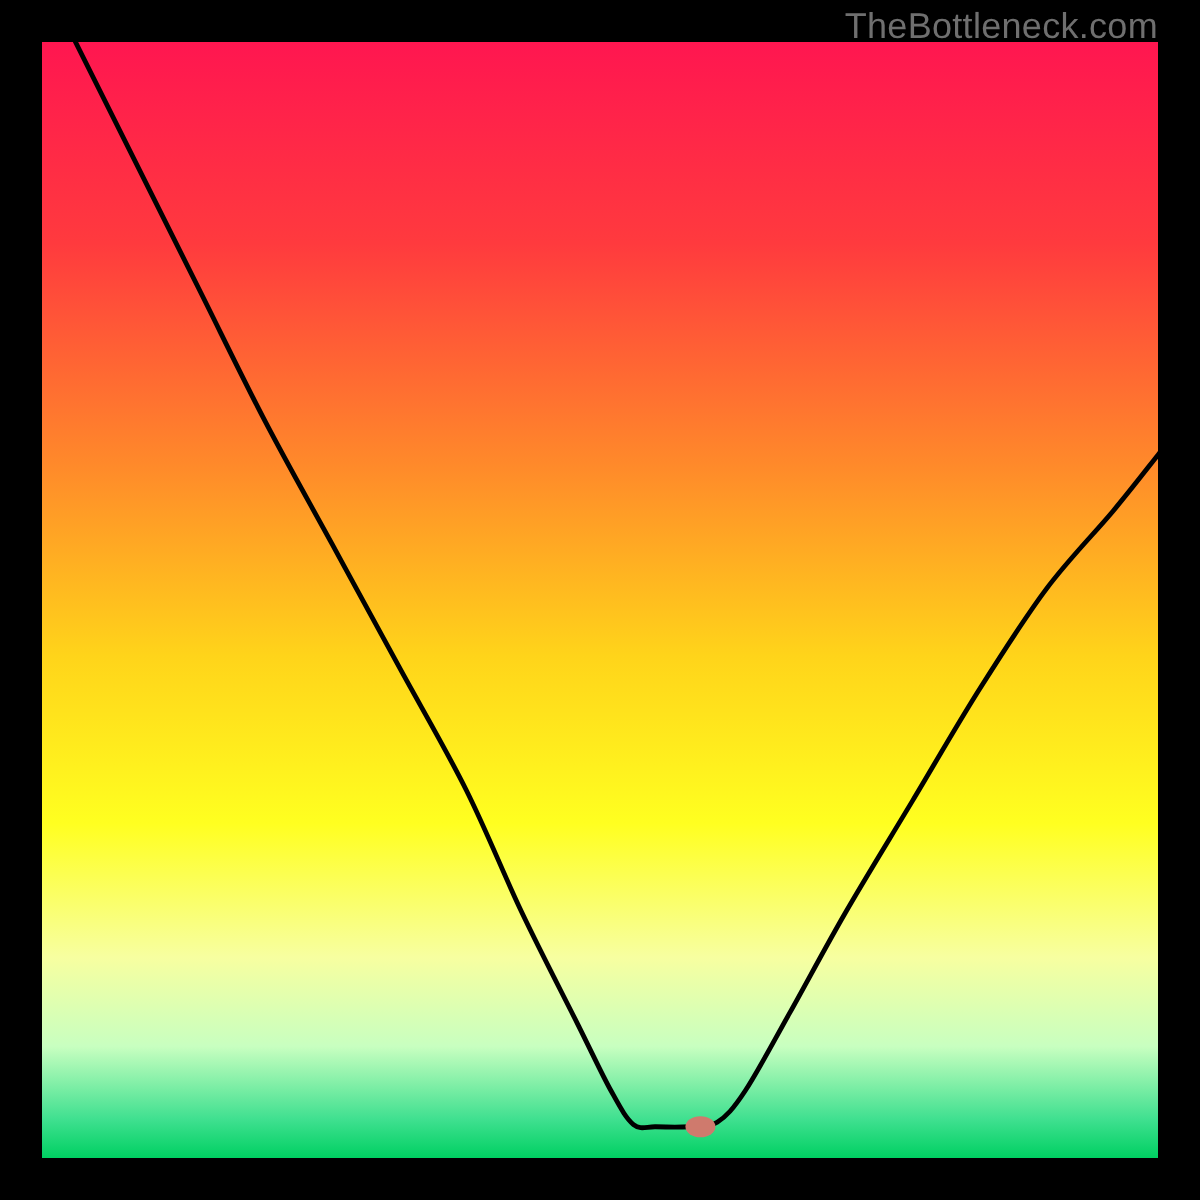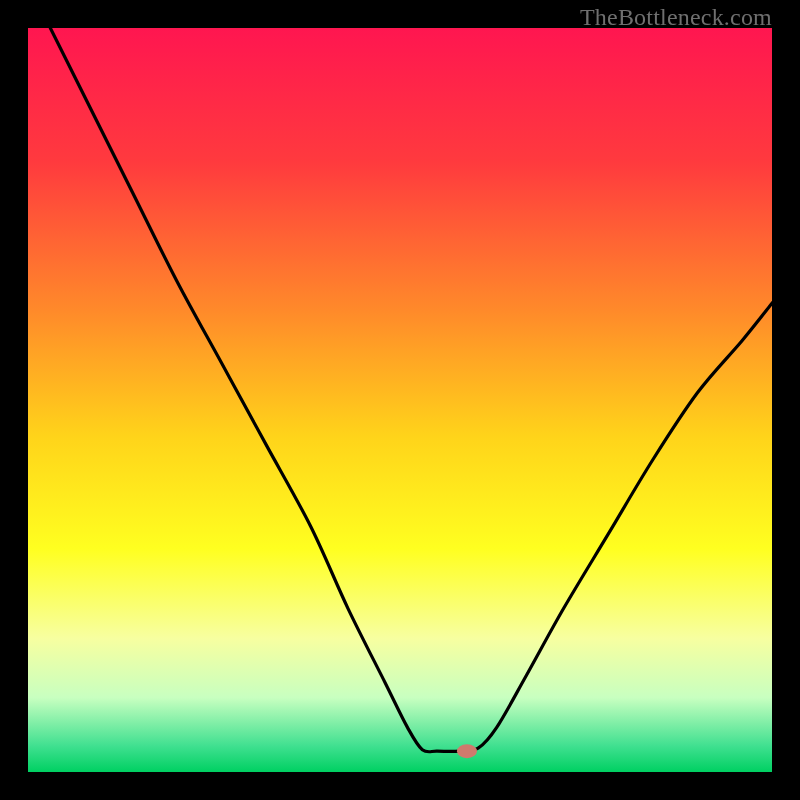--- a/index.html
+++ b/index.html
@@ -27,21 +27,20 @@
     height: 744px;
   }
   .watermark {
     position: absolute;
     top: 4px;
     right: 28px;
     color: #6f6f6f;
     font-size: 24px;
     letter-spacing: 0.2px;
     font-weight: 500;
-    font-family: Liberation Serif, serif;
   }
   svg {
     display: block;
   }
 </style>
 </head>
 <body>
 
 <div class="watermark">TheBottleneck.com</div>
 

